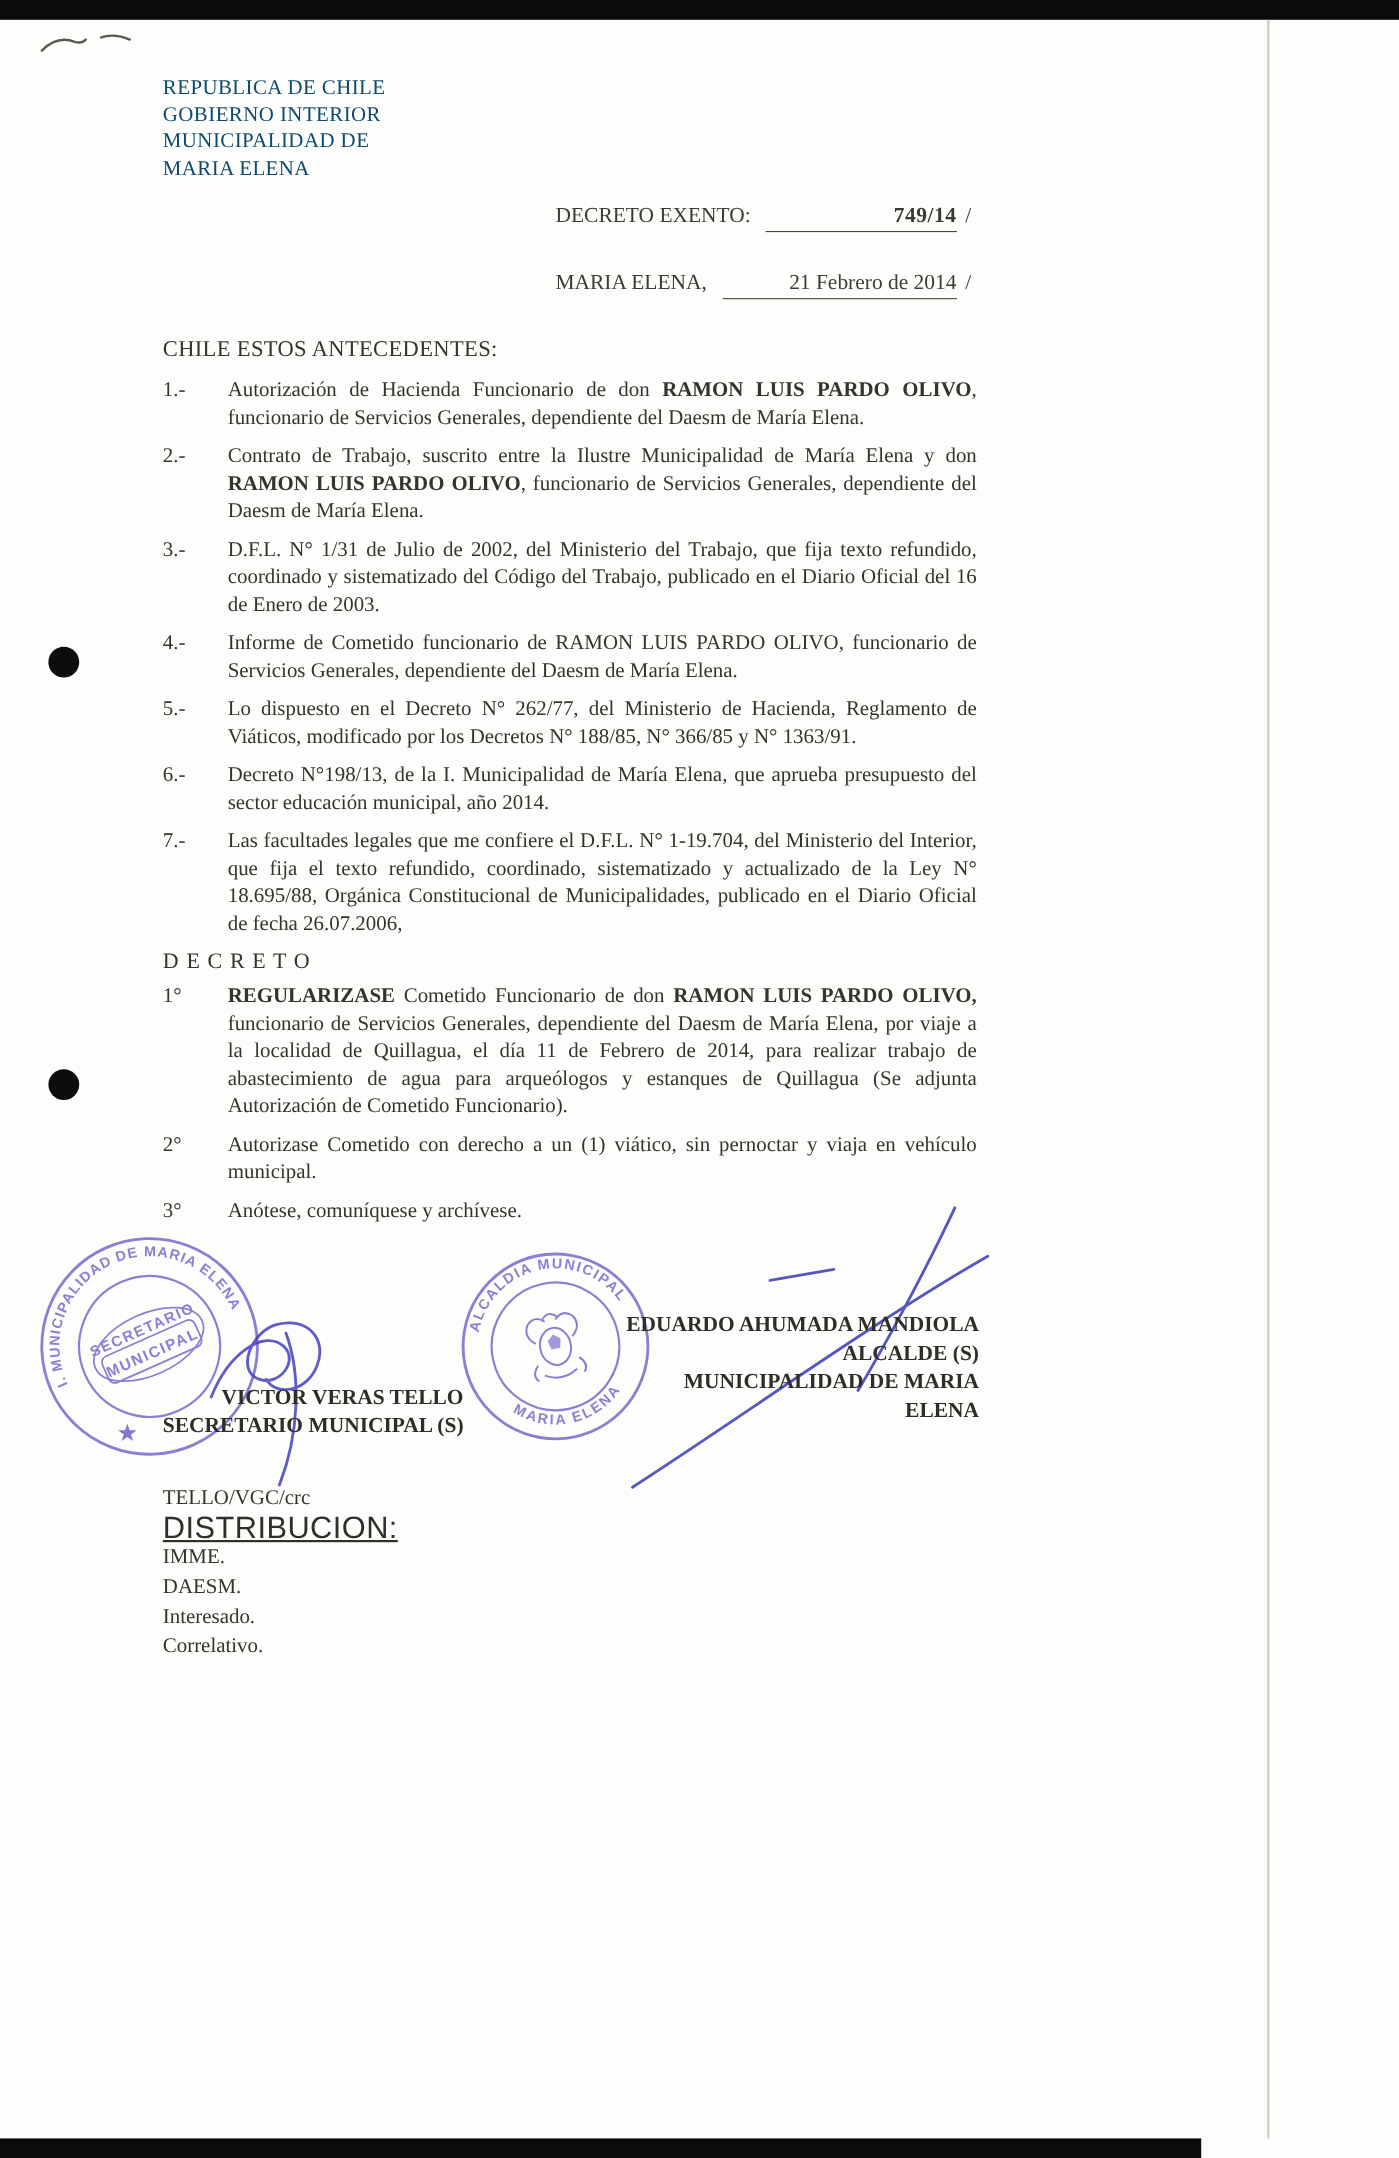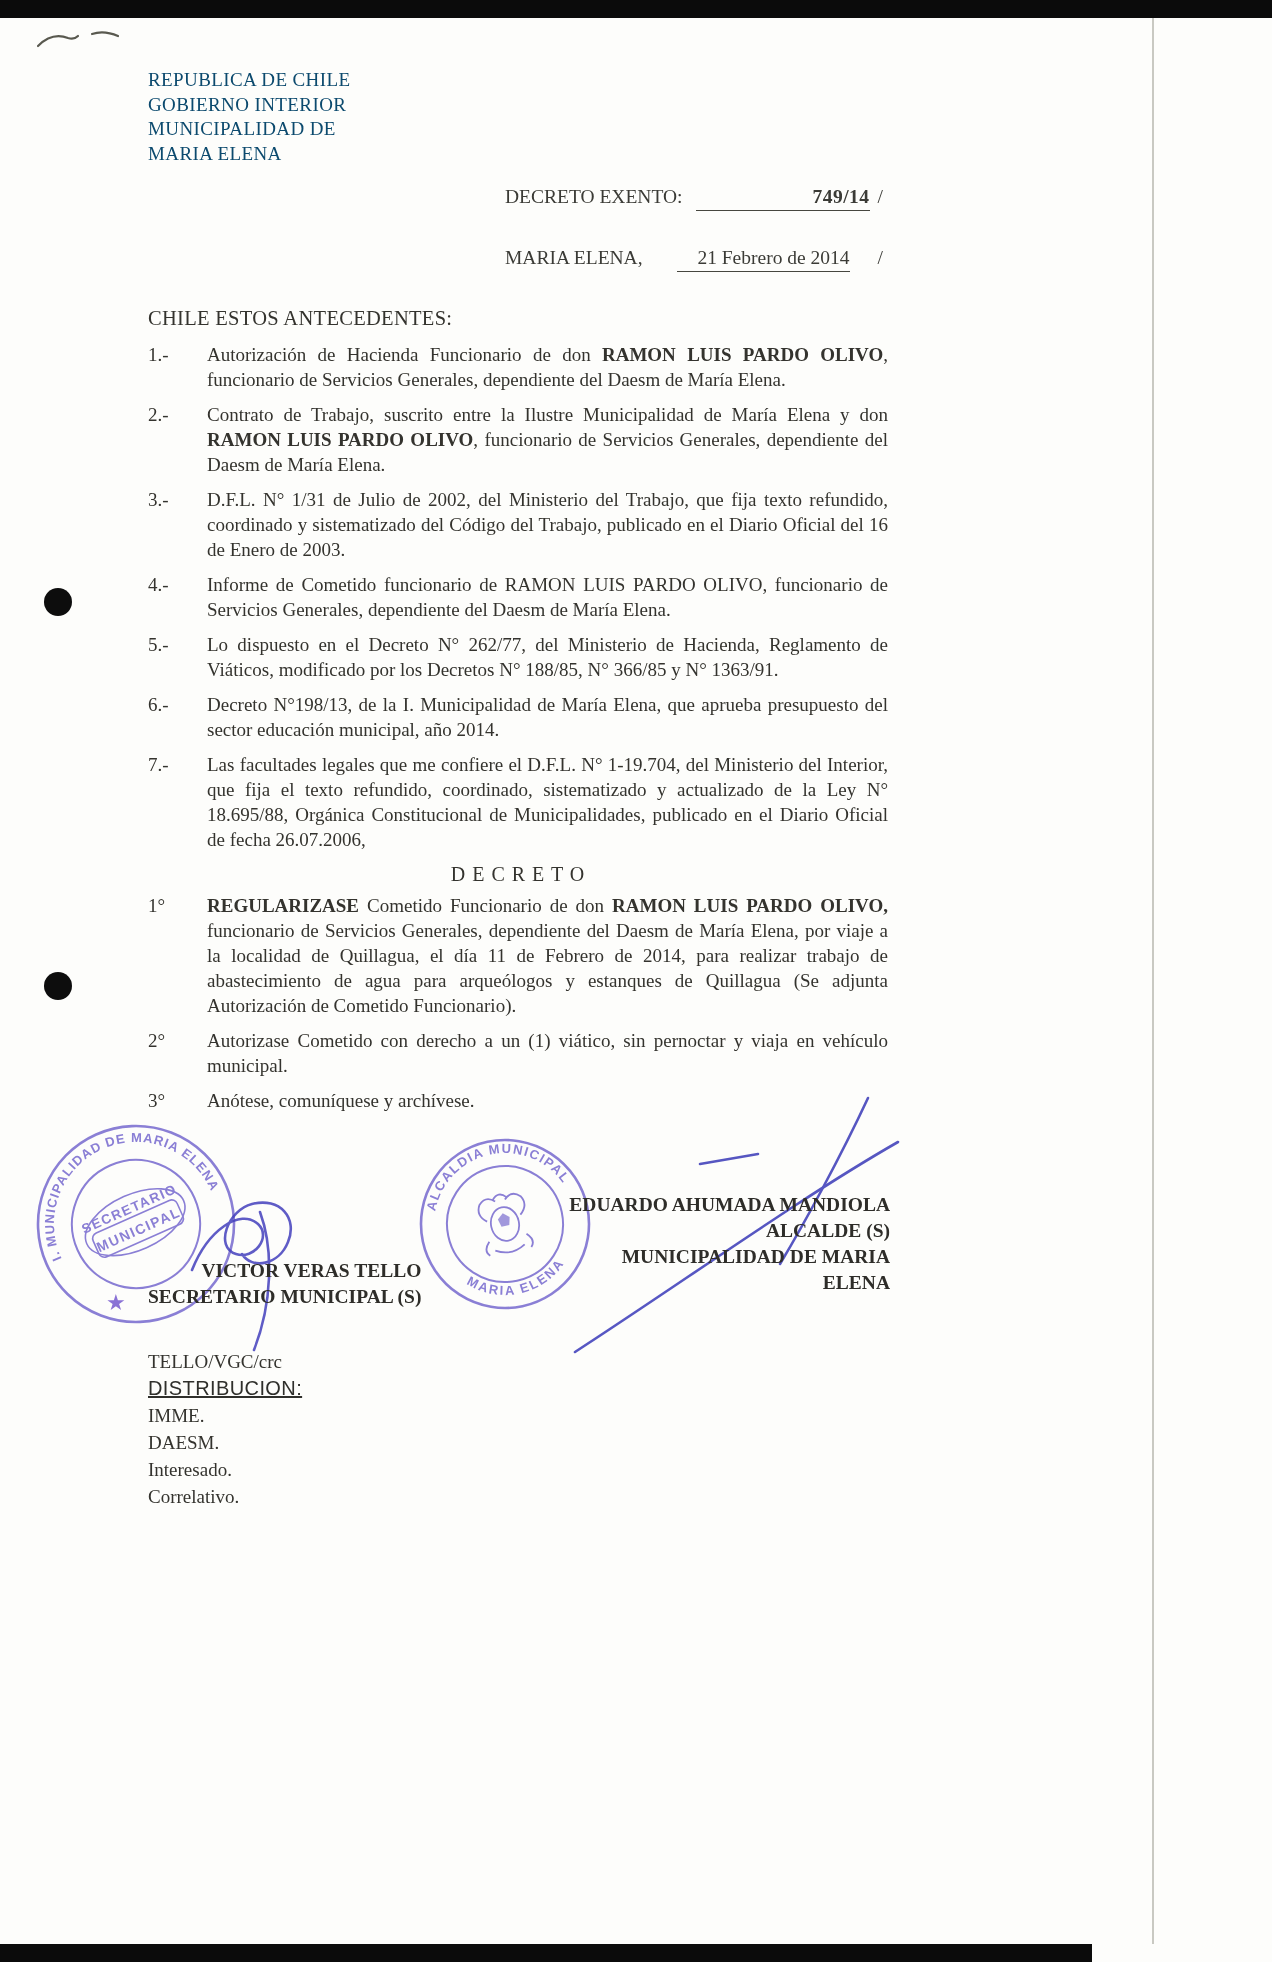--- a/index.html
+++ b/index.html
@@ -11,39 +11,39 @@
   .abs{position:absolute;}
   .scan-bar-top{left:0;top:0;width:1272px;height:18px;background:#0b0b0b;}
   .scan-bar-bottom{left:0;top:1944px;width:1092px;height:18px;background:#0b0b0b;}
   .scan-line-right{left:1152px;top:18px;width:2px;height:1926px;background:#c9c9c2;}
   .hole-dot{width:28px;height:28px;border-radius:50%;background:#0d0d0d;}
 
   .letterhead{left:148px;top:68px;font-size:19px;line-height:24.5px;color:#0c4a6e;letter-spacing:.4px;}
 
   .hdr-row{left:505px;width:378px;display:flex;align-items:baseline;font-size:19.5px;color:#3b3b36;}
   .hdr-row1{top:186px;}
-  .hdr-row2{top:247px;gap:20px;}
+  .hdr-row2{top:247px;}
   .hdr-label{white-space:nowrap;}
   .hdr-fill{flex:1;margin:0 8px 0 14px;border-bottom:1.6px solid #47473f;text-align:right;padding-bottom:2px;}
   .hdr-val-bold{font-weight:bold;letter-spacing:.5px;}
   .hdr-slash{color:#3b3b36;}
 
   .main-col{left:148px;top:306px;width:740px;font-size:19px;line-height:25px;}
   .sec-title{font-size:20.5px;letter-spacing:.3px;margin:0 0 11px 0;}
   .item{display:flex;margin:0 0 10px 0;}
   .item .num{width:59px;flex-shrink:0;}
   .item .txt{flex:1;text-align:justify;}
   .b{font-weight:bold;}
-  .decreto-title{margin:4px 0 6px 0;font-size:20px;letter-spacing:1px;text-align:center;}
+  .decreto-title{margin:4px 0 6px 0;font-size:20px;letter-spacing:1px;}
 
   .sig-left{left:148px;top:1258px;font-weight:bold;font-size:19.5px;line-height:26px;color:#2e2d29;text-align:right;}
   .sig-right{left:560px;top:1192px;width:330px;text-align:right;font-weight:bold;font-size:19.5px;line-height:26px;color:#2e2d29;}
 
   .footer-block{left:148px;top:1348px;font-size:19px;line-height:27px;}
-  .distribucion{font-family:"Liberation Sans", sans-serif;font-size:20px;text-decoration:underline;letter-spacing:.4px;color:#2f2f2b;}
+  .distribucion{font-family:"Liberation Sans", sans-serif;font-size:28px;text-decoration:underline;letter-spacing:.4px;color:#2f2f2b;}
 
   .stamp{opacity:.88;}
   svg text{font-family:"Liberation Sans", sans-serif;}
   .ink{pointer-events:none;}
 </style>
 </head>
 <body>
 
 <div class="page">
 

